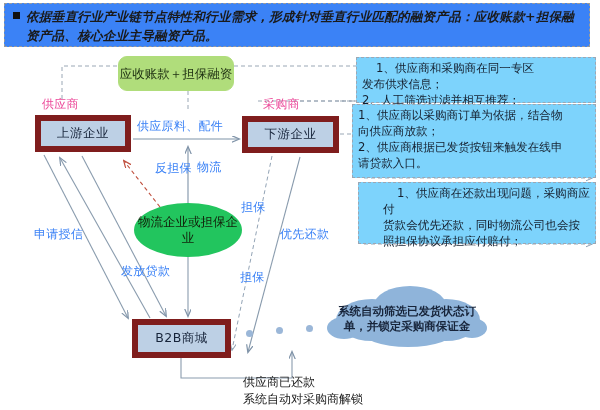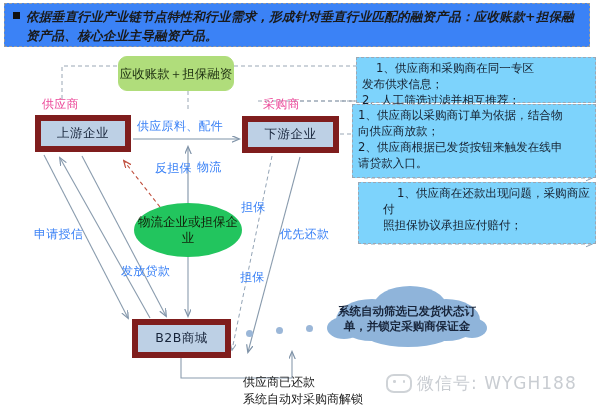--- a/index.html
+++ b/index.html
@@ -219,26 +219,23 @@
 
   <div class="callout" id="call2">
     <p>1、供应商以采购商订单为依据，结合物</p>
     <p>向供应商放款；</p>
     <p>2、供应商根据已发货按钮来触发在线申</p>
     <p>请贷款入口。</p>
   </div>
 
   <div class="callout" id="call3">
     <p class="indent">1、供应商在还款出现问题，采购商应付</p>
+    <p>货款会优先还款，同时物流公司也会按</p>
     <p>照担保协议承担应付赔付；</p>
   </div>
 
   <div id="bottom-note">
     <div>供应商已还款</div>
     <div>系统自动对采购商解锁</div>
   </div>
 
-  <div id="watermark">
-    <span class="wm-face"></span>
-    <span>微信号: WYGH188</span>
-  </div>
 
 </div>
 
 </body></html>

